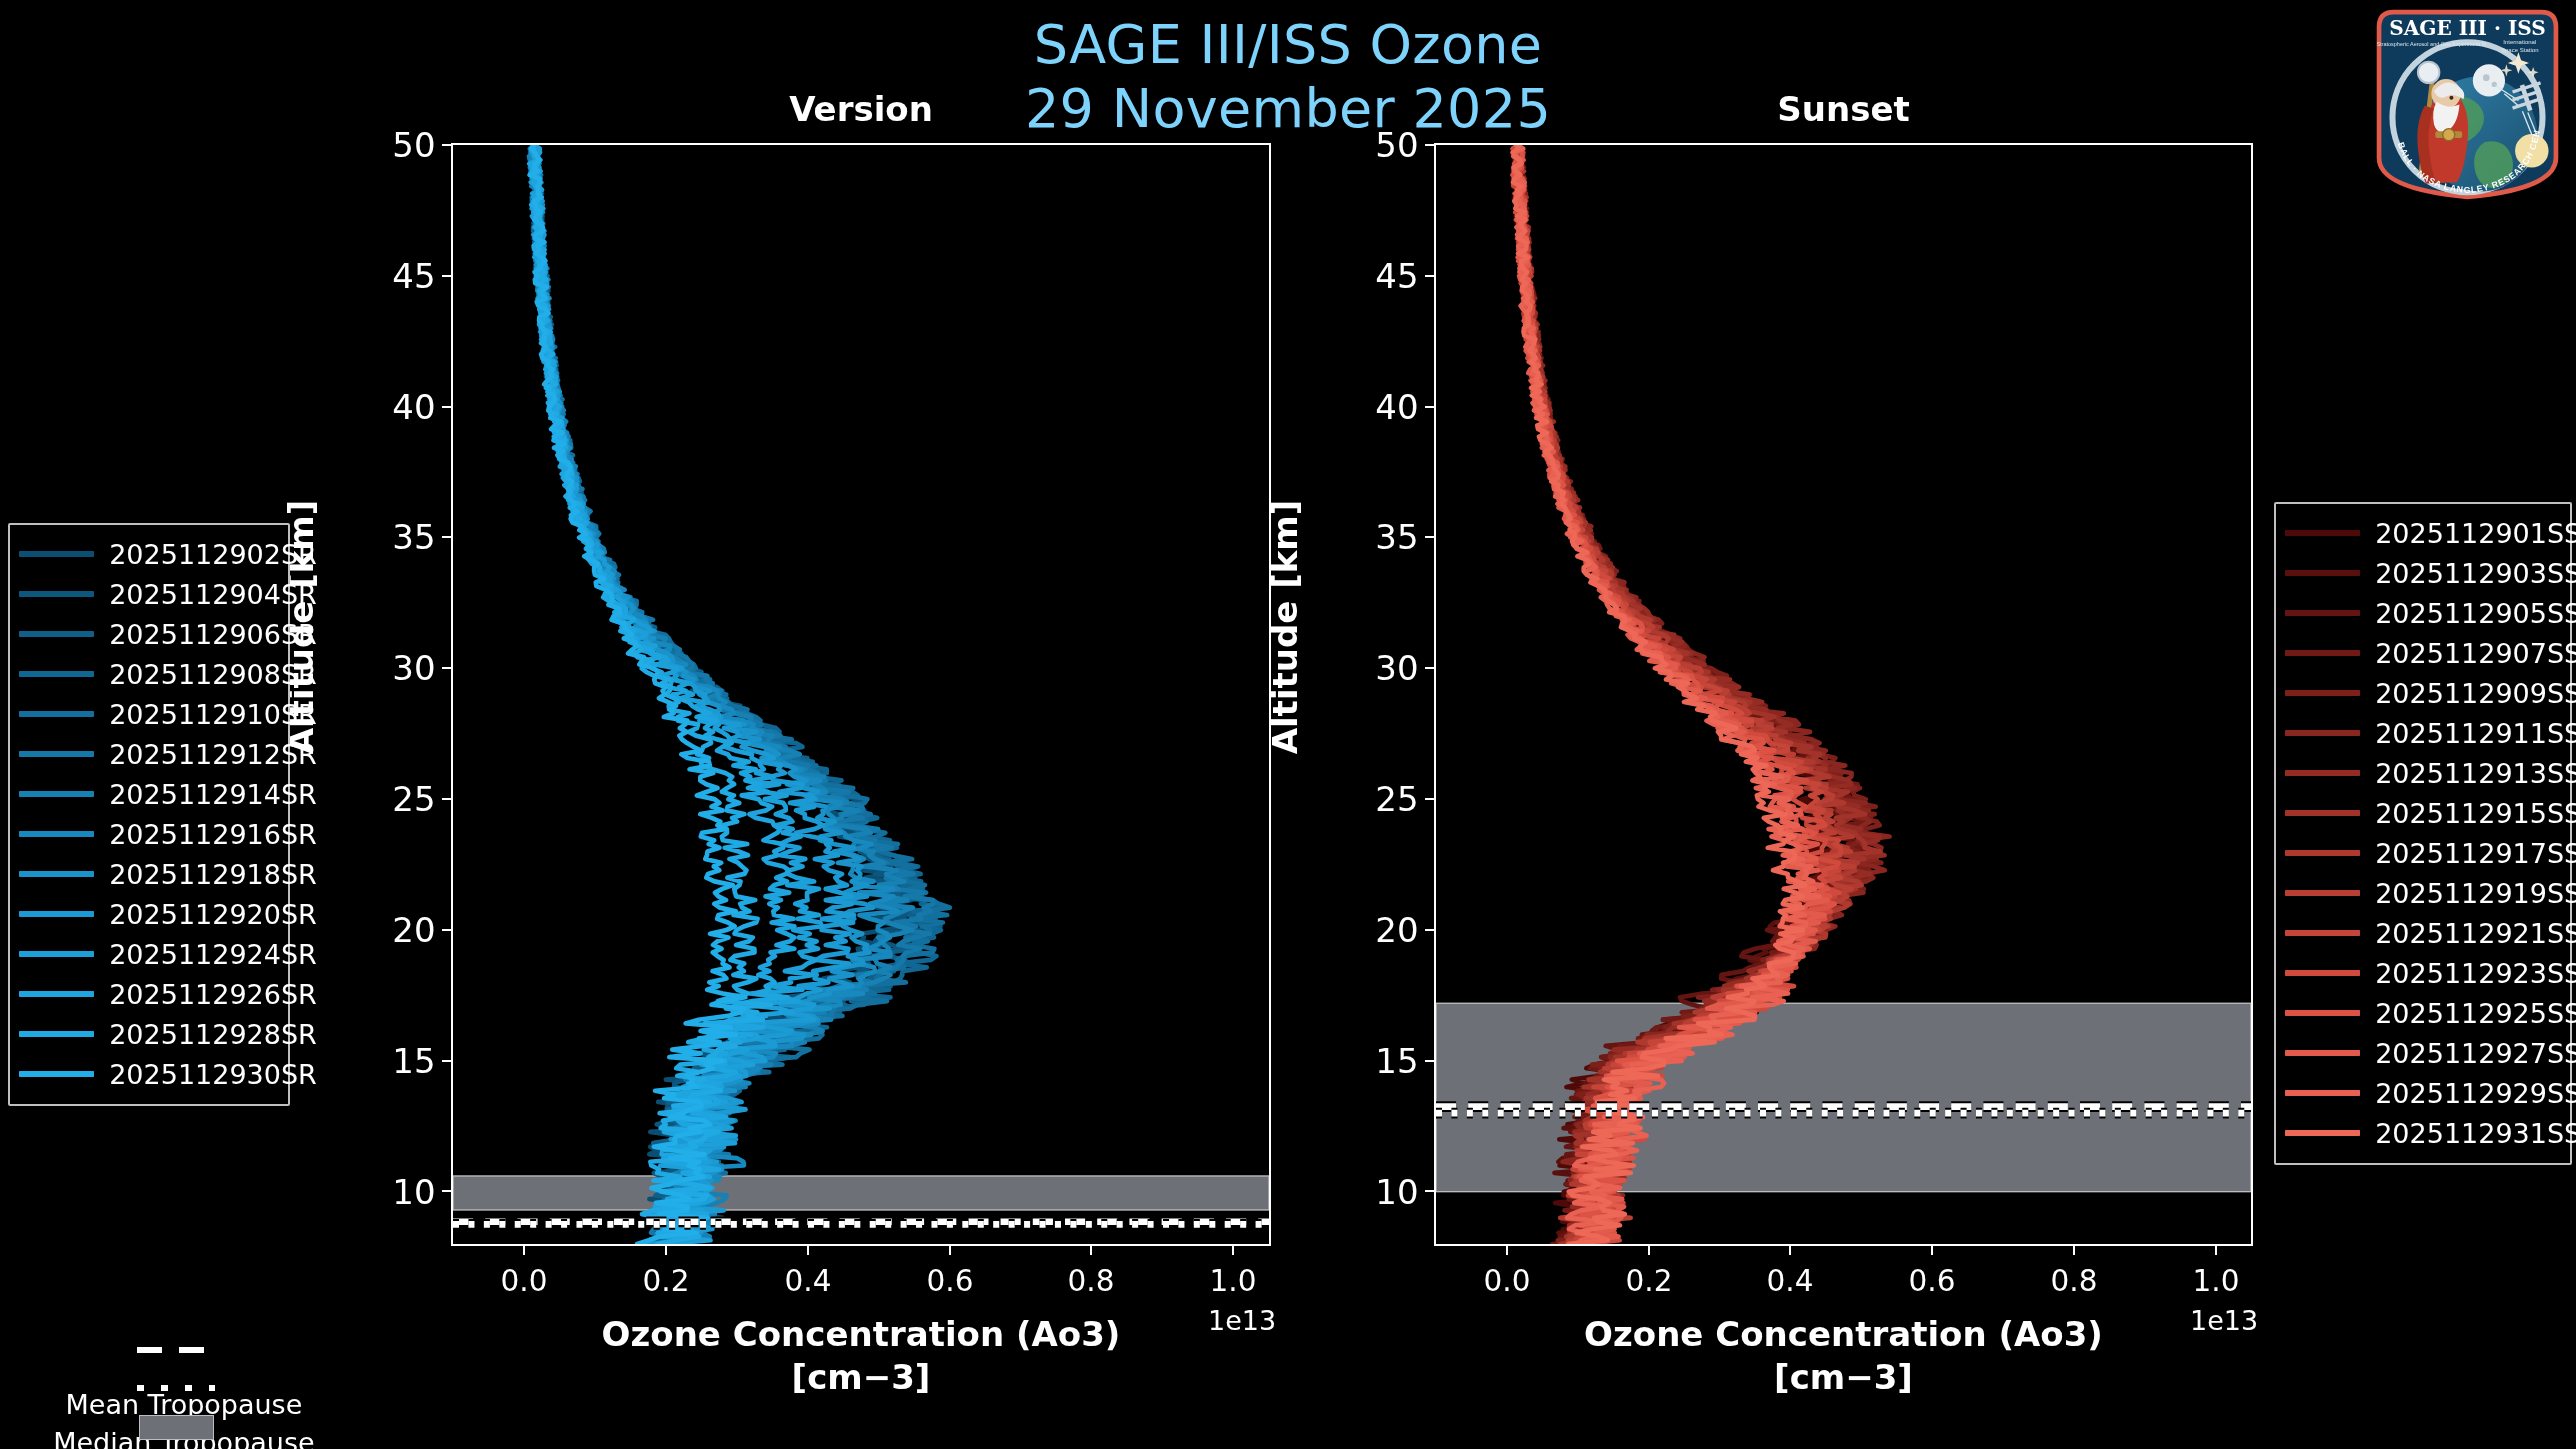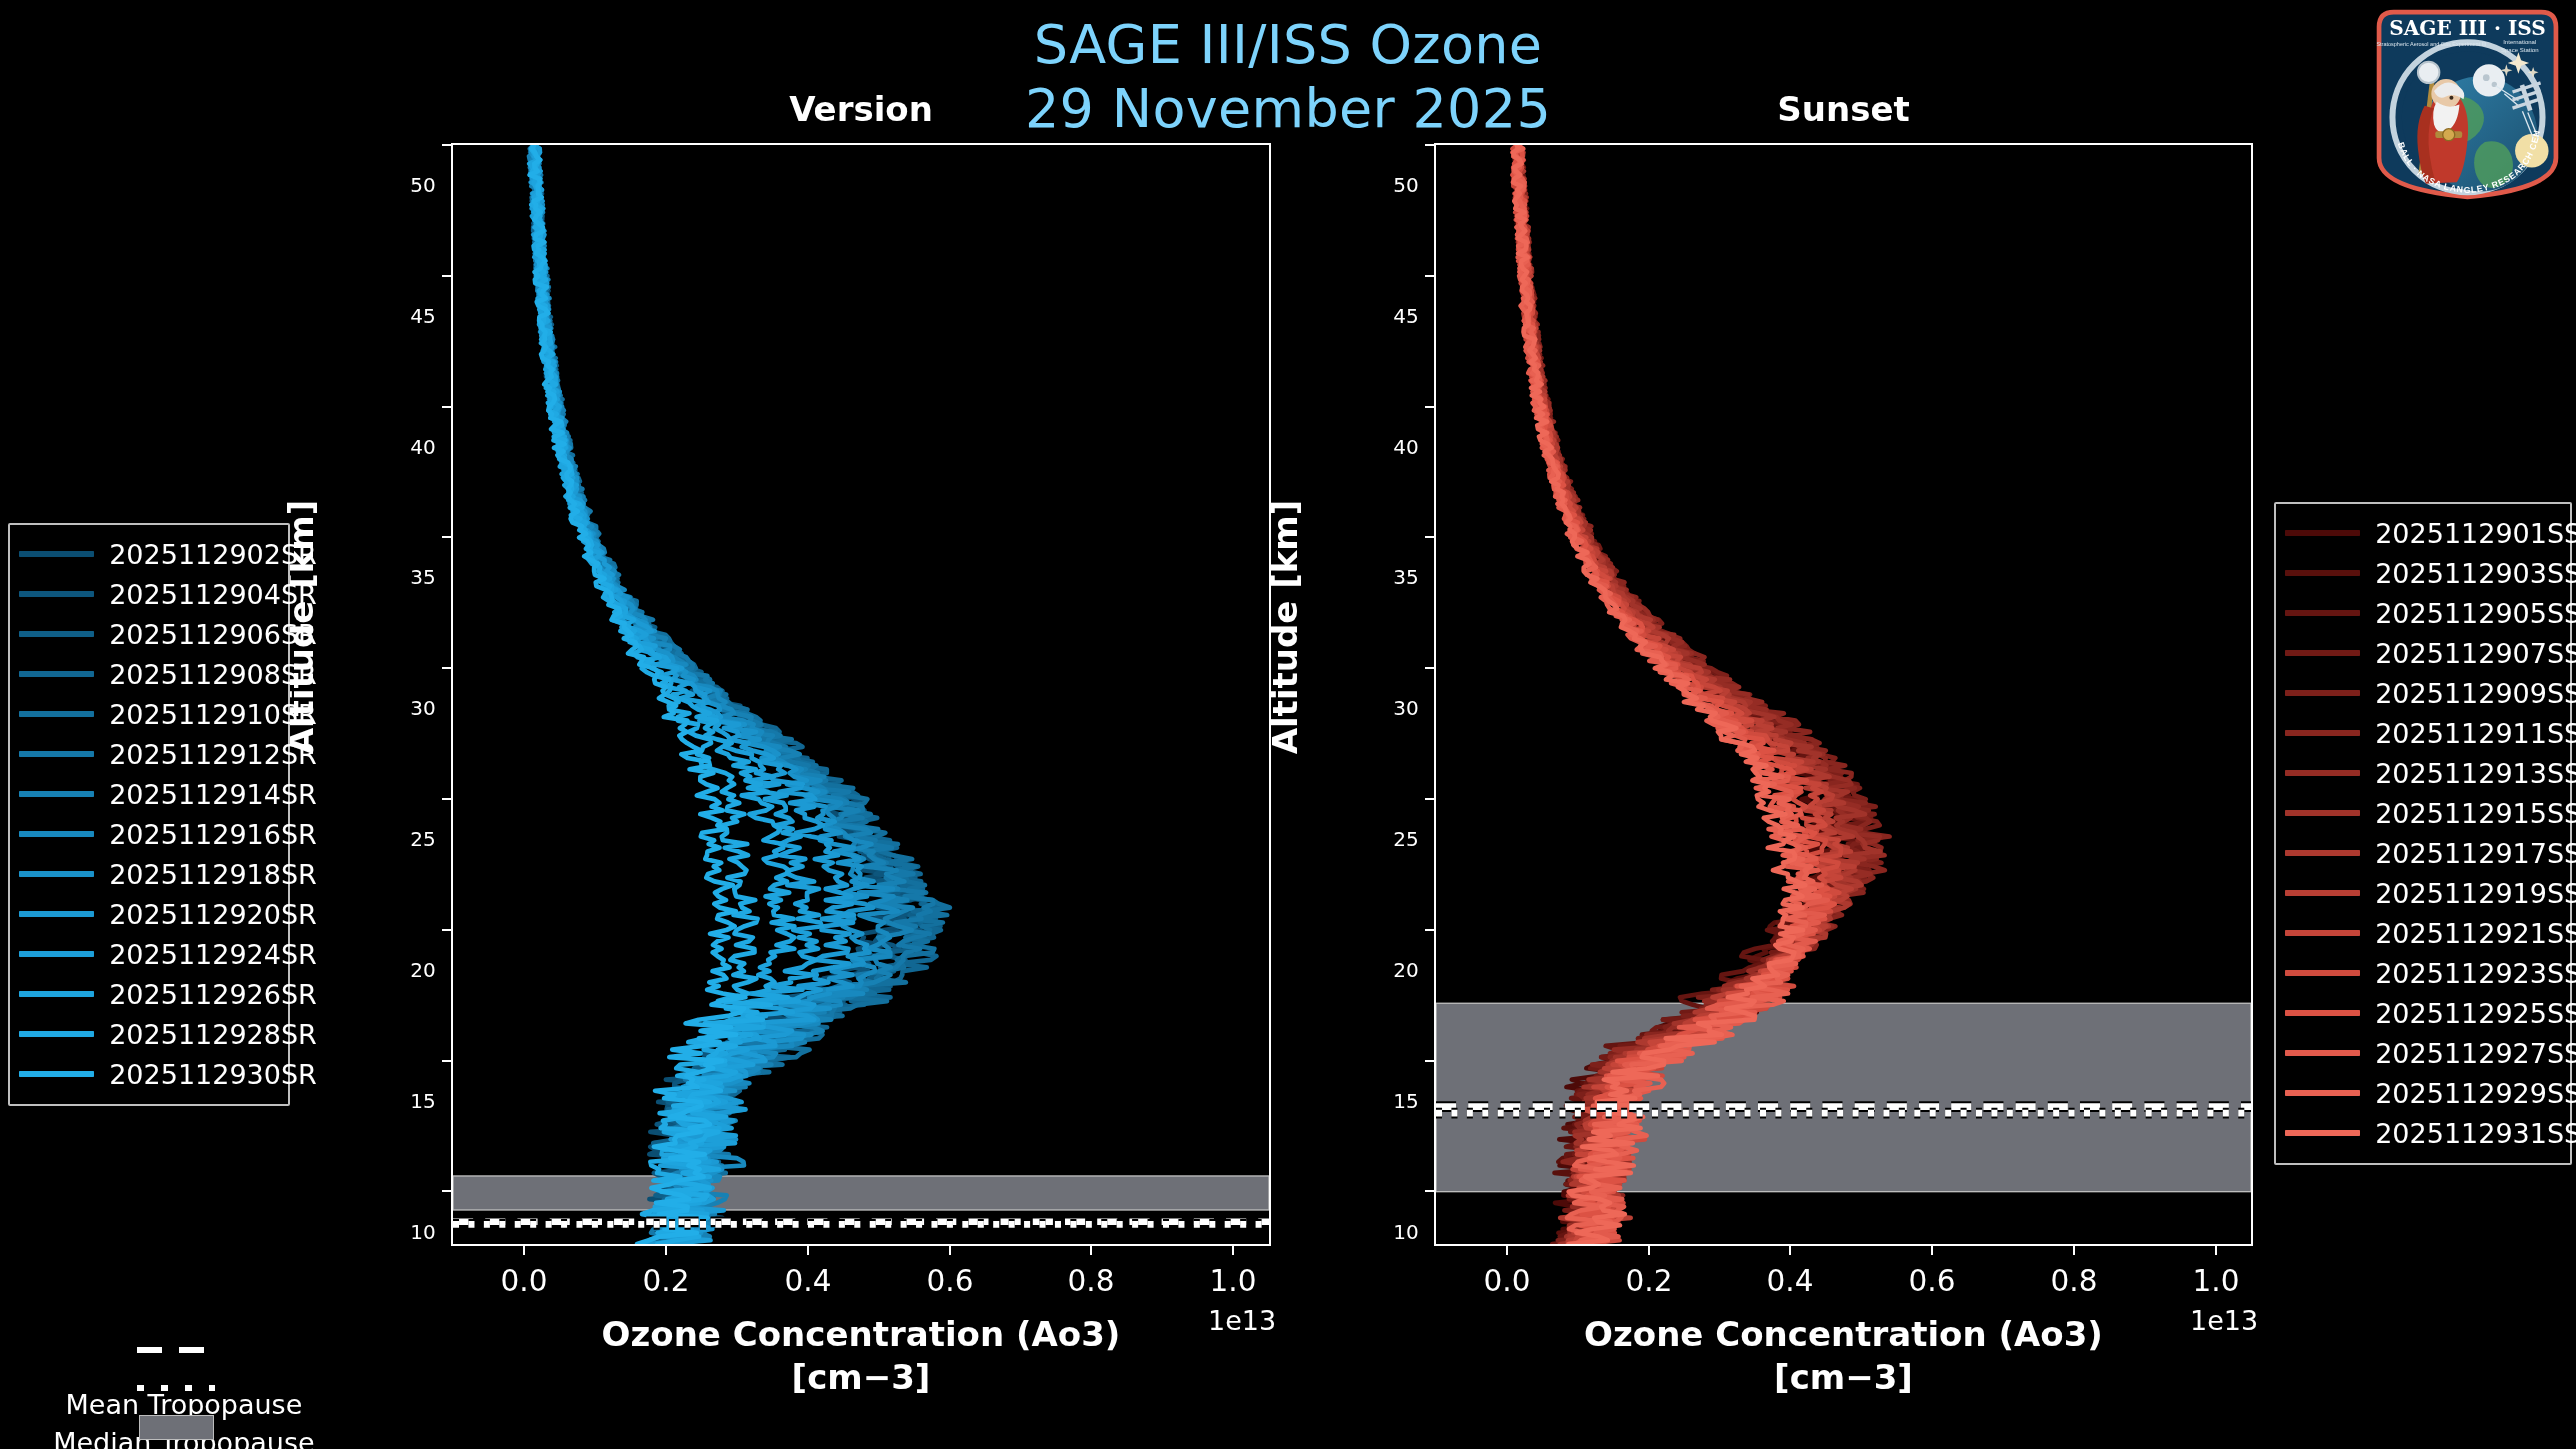--- a/index.html
+++ b/index.html
@@ -26,21 +26,21 @@
   
   .axes{position:absolute;border:2px solid #ffffff;background:#000;box-sizing:border-box;}
   #axes-sunrise{left:451px;top:143px;width:820px;height:1103px;}
   #axes-sunset{left:1434px;top:143px;width:819px;height:1103px;}
   .plotinner{position:absolute;inset:0;overflow:hidden;}
   .plotinner svg{position:absolute;left:0;top:0;width:100%;height:100%;display:block;}
 
   
   .ytick{position:absolute;right:100%;width:10.7px;height:2px;background:#fff;}
   .ytlabel{position:absolute;right:100%;margin-right:17.4px;transform:translateY(-50%);
-    font-size:20px;color:#fff;white-space:nowrap;text-align:right;margin-top:40px;}
+    font-size:34px;color:#fff;white-space:nowrap;text-align:right;}
   .xtick{position:absolute;top:100%;width:2px;height:10.7px;background:#fff;}
   .xtlabel{position:absolute;top:100%;margin-top:20px;transform:translateX(-50%);
     font-size:29.5px;color:#fff;white-space:nowrap;}
 
   .ylabel{
     position:absolute;font-size:34px;font-weight:bold;color:#fff;white-space:nowrap;
     transform-origin:center center;transform:rotate(-90deg);
   }
   #ylabel-sunrise{left:301px;top:607px;width:268px;margin-left:-134px;text-align:center;}
   #ylabel-sunset{left:1285px;top:607px;width:268px;margin-left:-134px;text-align:center;}

